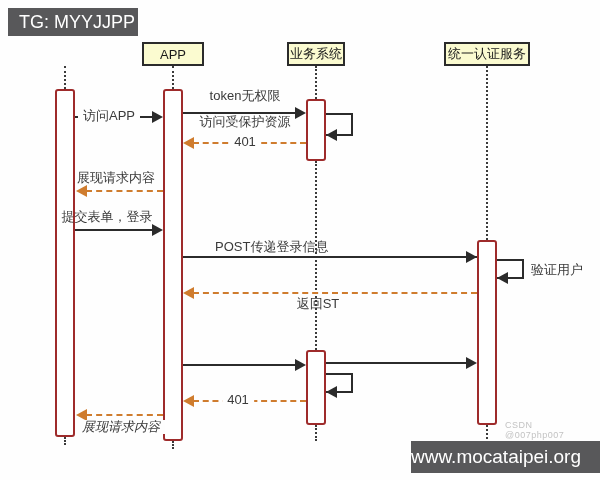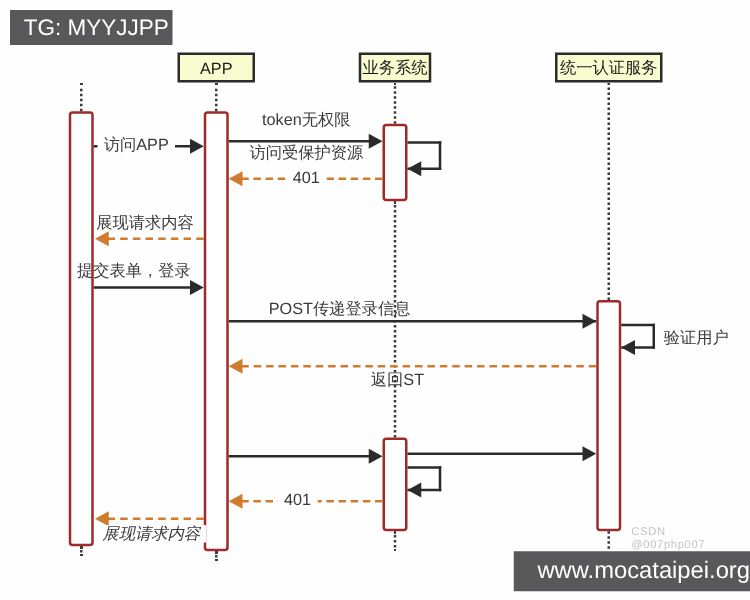--- a/index.html
+++ b/index.html
@@ -110,17 +110,17 @@
   <div class="abs line-dashed" style="left:193px;top:400px;width:113px;"></div>
   <div class="abs head-l" style="left:183px;top:395px;"></div>
   <div class="abs msg-label onl ctr" style="left:238px;top:393px;">401</div>
 
   <div class="abs line-dashed" style="left:86px;top:414px;width:77px;"></div>
   <div class="abs head-l" style="left:76px;top:409px;"></div>
   <div class="abs msg-label onl ctr" style="left:121px;top:420px;font-style:italic;">展现请求内容</div>
 
   <div class="abs watermark" style="left:505px;top:420px;">CSDN @007php007</div>
 
-  <div class="abs banner" style="left:411px;top:441px;width:189px;height:32px;font-size:19px;justify-content:flex-end;">
+  <div class="abs banner" style="left:411px;top:441px;width:189px;height:32px;font-size:19px;justify-content:flex-start;">
     <span>www.mocataipei.org</span>
   </div>
 
 </div>
 
 </body></html>

